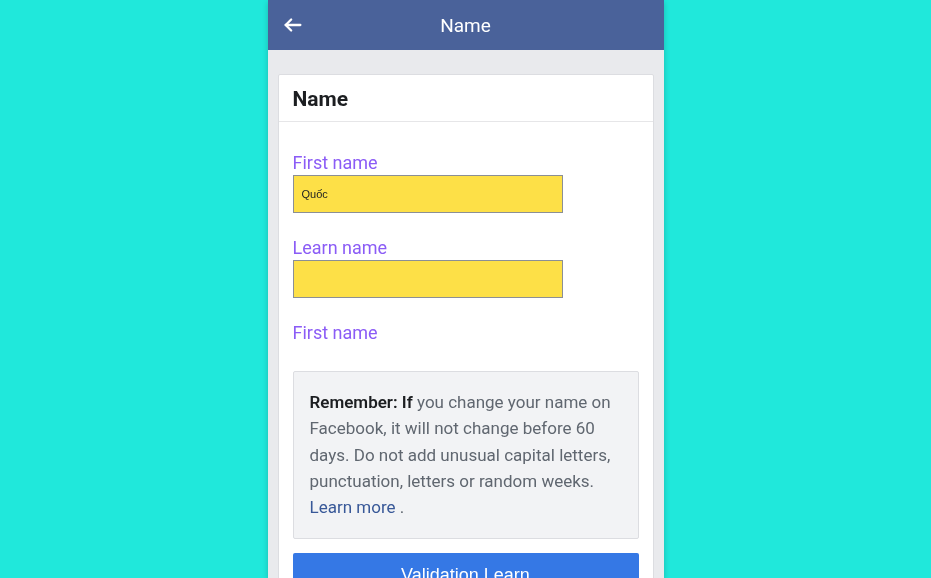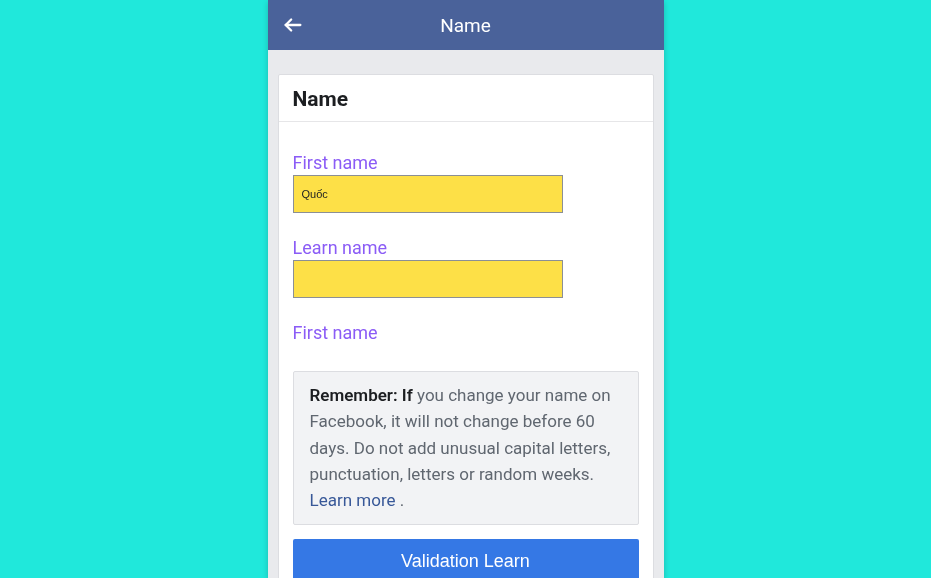--- a/index.html
+++ b/index.html
@@ -81,21 +81,21 @@
       padding: 4px 8px;
       color: #1c1e21;
       outline: none;
       background: #fde047;
     }
     .notice {
       margin: 12px 14px 14px 14px;
       background: #f2f3f5;
       border: 1px solid #dcdde1;
       border-radius: 2px;
-      padding: 10px 16px;
+      padding: 17px 16px;
       font-size: 17px;
       line-height: 1.55;
       color: #606770;
     }
     .notice .lead {
       color: #1c1e21;
       font-weight: 600;
     }
     .notice .learn {
       color: #385898;

